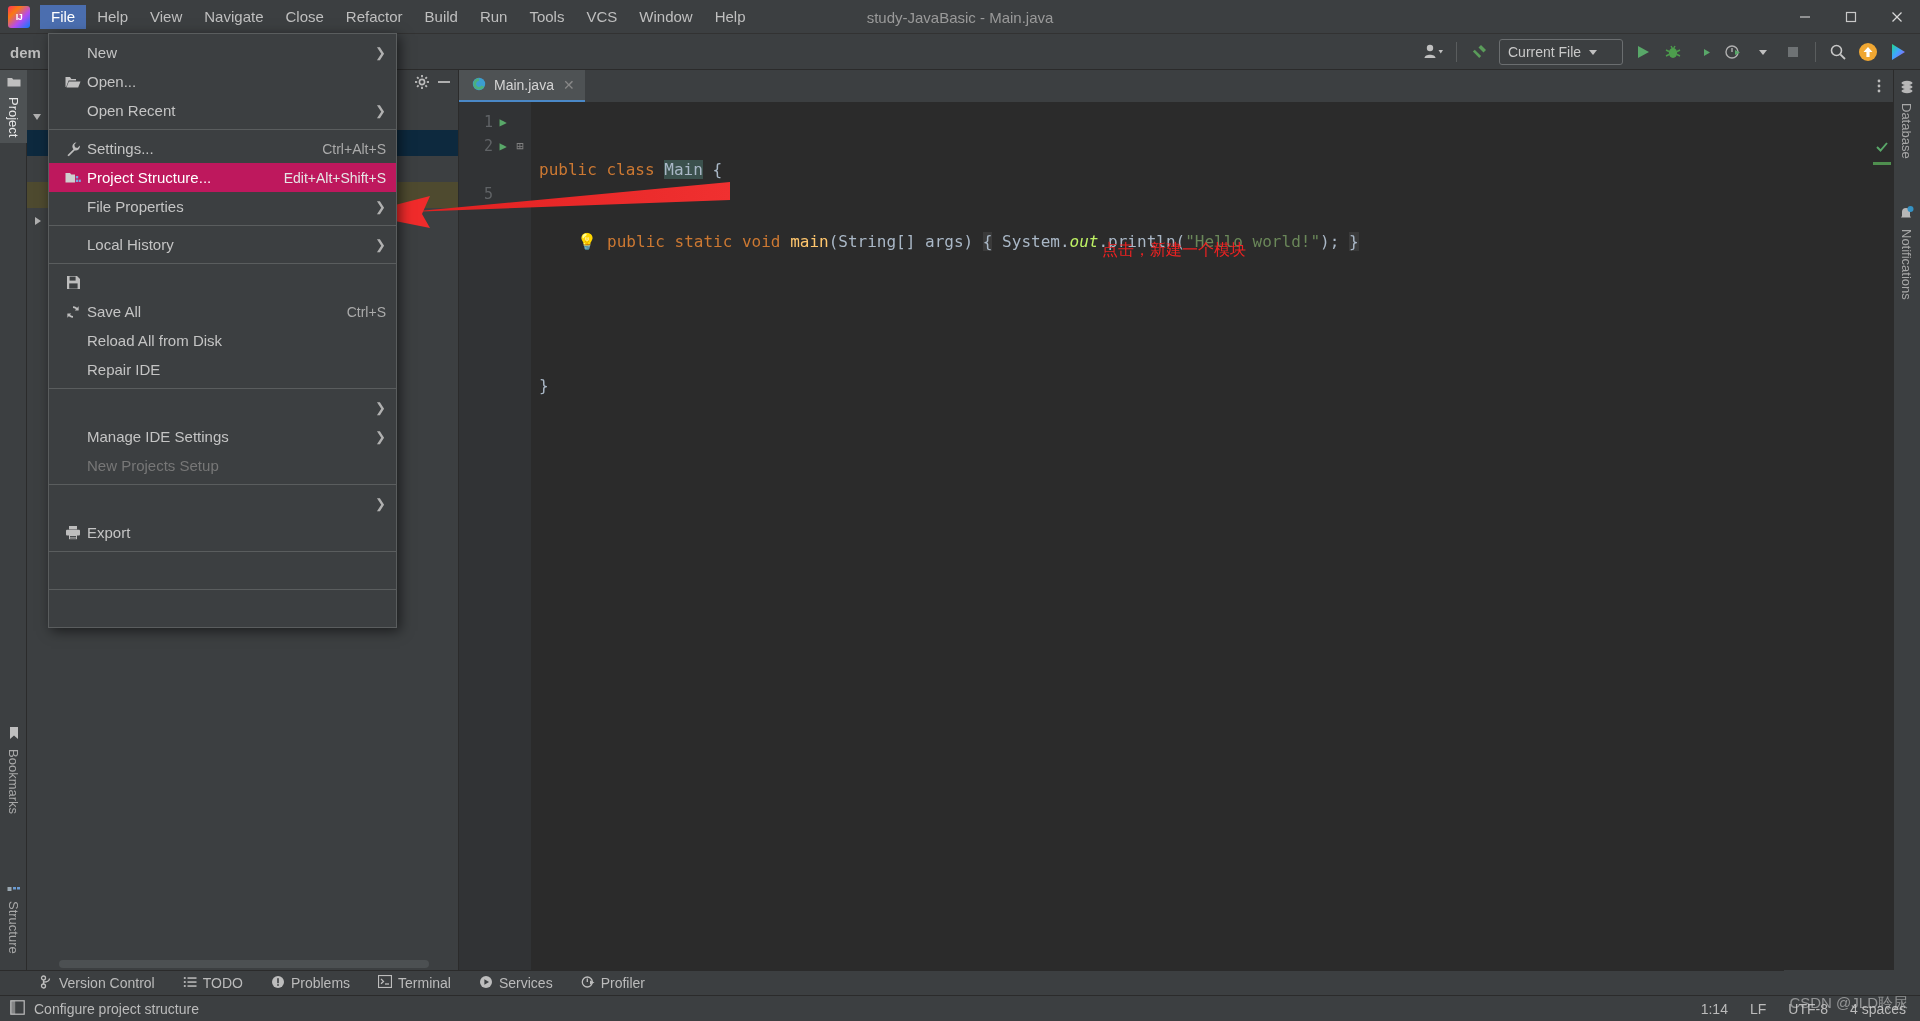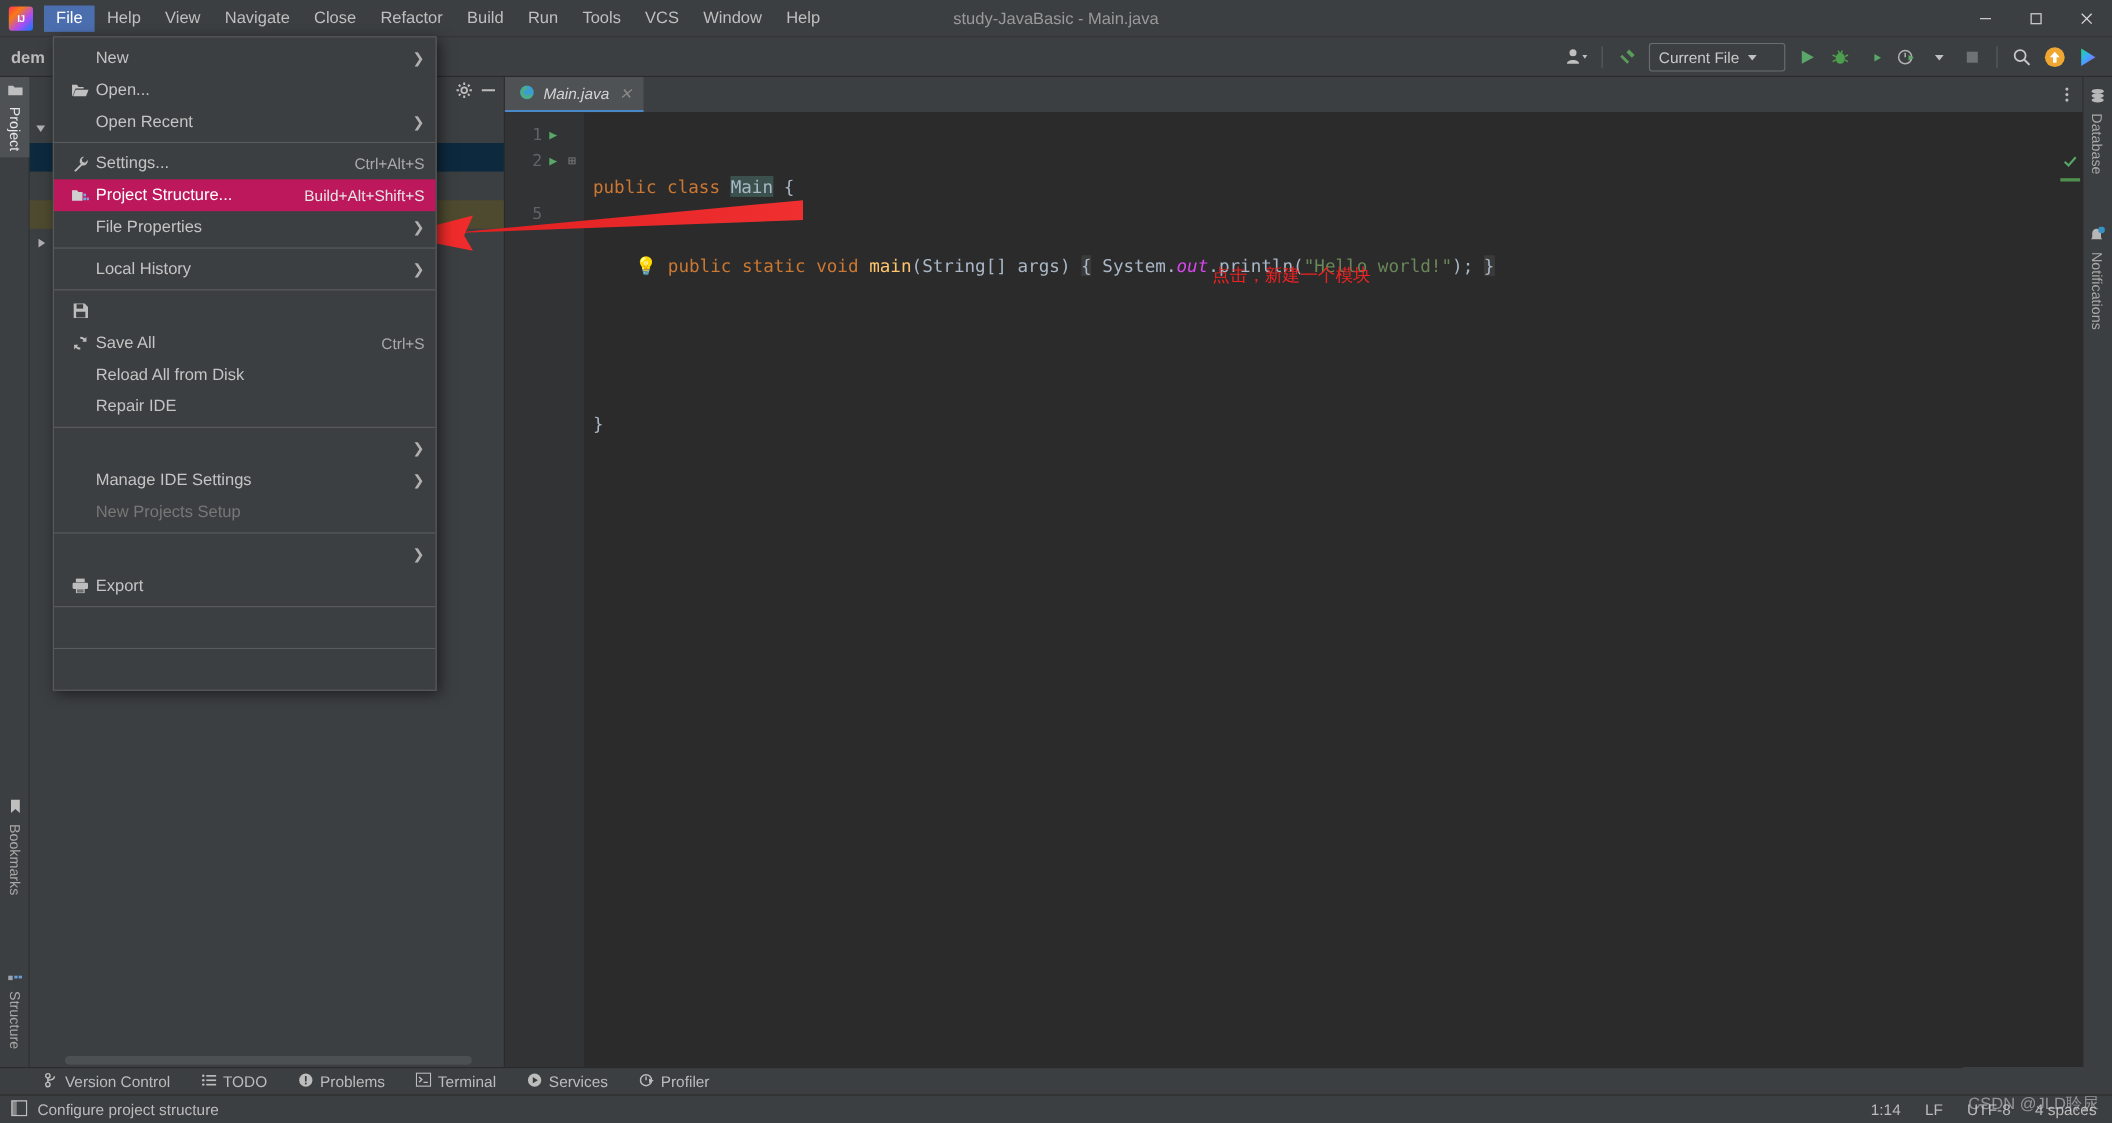--- a/index.html
+++ b/index.html
@@ -121,21 +121,20 @@
   .tri.open { border-left: 4px solid transparent; border-right: 4px solid transparent; border-top: 6px solid #b0b0b0; border-bottom: none; }
 
   
   #editor {
     position: absolute; left: 459px; top: 70px; right: 27px; bottom: 51px;
     background: #2b2b2b;
   }
   #tabstrip {
     height: 32px; background: #3c3f41; display: flex; align-items: stretch;
     position: relative;
-    font-style: italic;
   }
   .etab {
     display: flex; align-items: center; gap: 7px; padding: 0 10px 0 12px;
     background: #4e5254; font-size: 14px; color: #d4d4d4;
     border-bottom: 2px solid #4a88c7;
   }
   .etab .tabclose { color: #888; font-size: 14px; margin-left: 2px; }
   #tabstrip-right {
     position: absolute; right: 6px; top: 0; height: 32px; display: flex; align-items: center;
   }
@@ -158,21 +157,21 @@
     flex: 1; padding-top: 8px; position: relative;
     font-family: "DejaVu Sans Mono", monospace; font-size: 16px;
     line-height: 24px; white-space: pre;
   }
   .cline { height: 24px; padding-left: 8px; }
   .kw { color: #cc7832; }
   .cls { color: #a9b7c6; }
   .hl-ident { background: #3b514d; color: #a9b7c6; }
   .plain { color: #a9b7c6; }
   .str { color: #6a8759; }
-  .fld { color: #d946ef; font-style: italic; }
+  .fld { color: #bef264; font-style: italic; }
   .mth { color: #ffc66d; }
   .brace-hl { background: #3a3a3a; color: #a9b7c6; }
   .bulb { color: #ffc83d; }
   #rightgutter {
     position: absolute; right: 0; top: 32px; bottom: 0; width: 22px; background: #2b2b2b;
   }
   #annotation {
     position: absolute; left: 643px; top: 170px;
     color: #ee2222; font-size: 16px; font-family: "DejaVu Sans", sans-serif;
     white-space: nowrap; z-index: 30; pointer-events: none;
@@ -581,21 +580,21 @@
   <div class="mi sel">
     <span class="mi-icon">
       <svg width="16" height="14" viewBox="0 0 16 14">
         <path d="M0.5 2 L5 2 L6.3 3.6 L10 3.6 L10 11.5 L0.5 11.5 Z" fill="#cfcfcf"></path>
         <rect x="10.8" y="5" width="2.4" height="2.4" fill="#7aa7e0"></rect>
         <rect x="10.8" y="8.6" width="2.4" height="2.4" fill="#7aa7e0"></rect>
         <rect x="13.8" y="8.6" width="2" height="2.4" fill="#7aa7e0"></rect>
       </svg>
     </span>
     <span class="mi-label">Project Structure...</span>
-    <span class="mi-accel">Build+Alt+Shift+S</span>
+    <span class="mi-accel">Edit+Alt+Shift+S</span>
   </div>
 
   <div class="mi">
     <span class="mi-icon"></span>
     <span class="mi-label">File Properties</span>
     <span class="mi-arrow">❯</span>
   </div>
 
   <div class="msep"></div>
 

